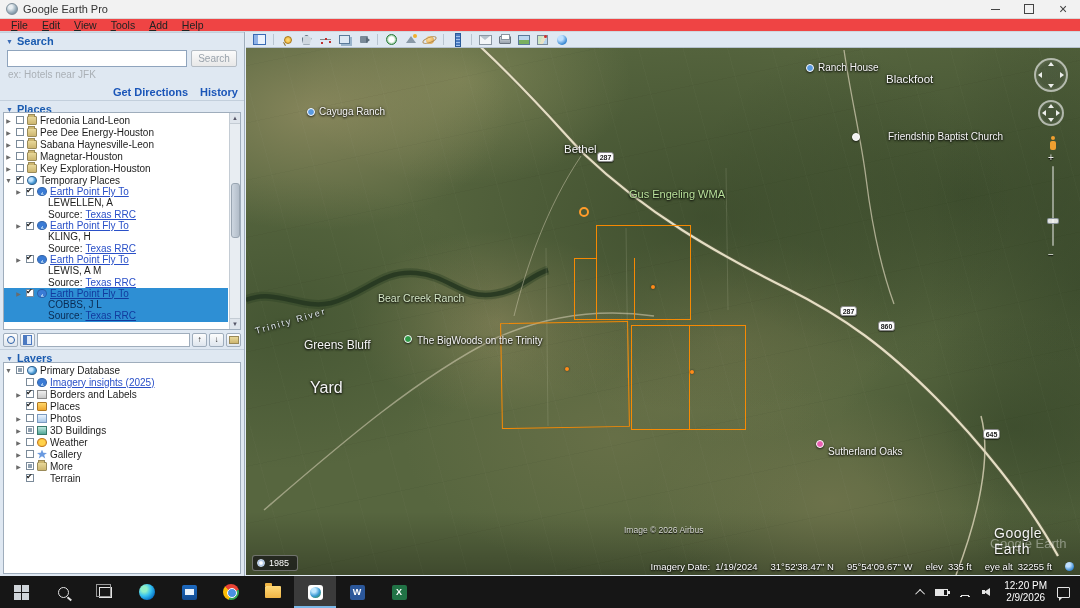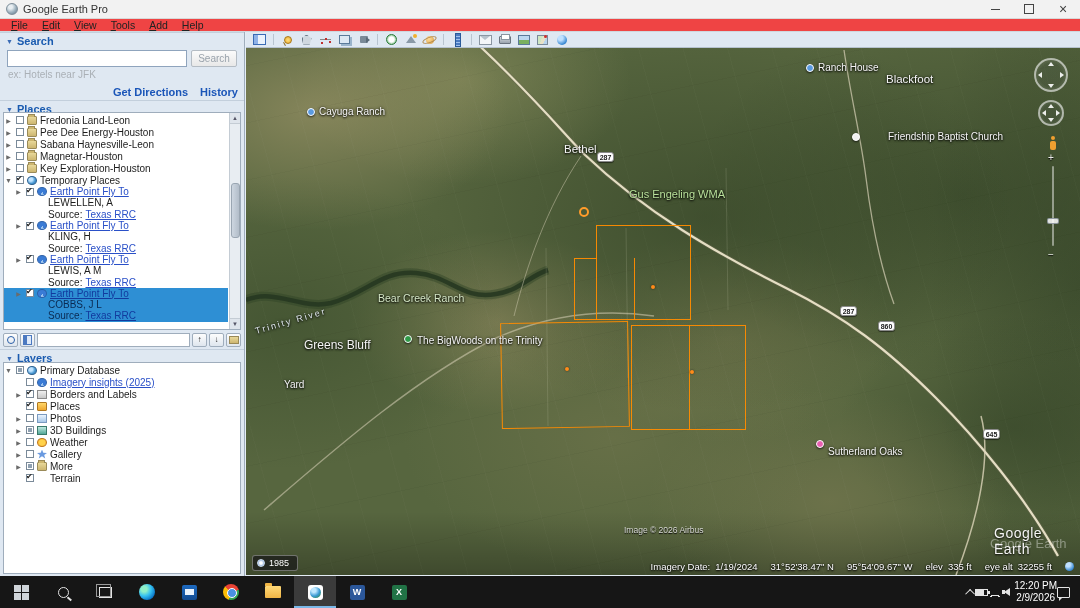--- a/index.html
+++ b/index.html
@@ -198,21 +198,21 @@
   .tb-mail { width:15px; height:15px; border-radius:2px; background:linear-gradient(#1d6ac0,#124a90); display:flex; align-items:center; justify-content:center; }
   .tb-mail::before { content:""; width:9px; height:6px; background:#eaf2fc; }
   .tb-chrome { width:16px; height:16px; border-radius:50%; position:relative; background:conic-gradient(from -45deg, #ea4335 0 120deg, #34a853 120deg 240deg, #fbbc05 240deg 360deg); }
   .tb-chrome::after { content:""; position:absolute; left:4px; top:4px; width:8px; height:8px; border-radius:50%; background:#4a90e2; border:1.5px solid #fff; }
   .tb-folder { width:16px; height:12px; background:linear-gradient(#ffd978,#f0b545); border-radius:1px; position:relative; }
   .tb-folder::before { content:""; position:absolute; top:-3px; left:0; width:7px; height:3px; background:#f0b545; border-radius:1px 1px 0 0; }
   .tb-earth { width:15px; height:15px; background:#fff; border-radius:3px; display:flex; align-items:center; justify-content:center; }
   .tb-earth::before { content:""; width:11px; height:11px; border-radius:50%; background:radial-gradient(circle at 35% 30%, #bfe8ff 0 20%, #3a9ad4 55%, #2f8a48 90%); }
   .tb-word { width:15px; height:15px; border-radius:2px; background:#2b579a; color:#fff; font-size:9px; font-weight:bold; display:flex; align-items:center; justify-content:center; }
   .tb-excel { width:15px; height:15px; border-radius:2px; background:#217346; color:#fff; font-size:9px; font-weight:bold; display:flex; align-items:center; justify-content:center; }
-  .tb-right { margin-left:auto; display:flex; align-items:center; padding-right:10px; color:#fff; }
+  .tb-right { margin-left:auto; display:flex; align-items:center; gap:10px; padding-right:10px; color:#fff; }
   .tr-chev { width:7px; height:7px; border-top:1.6px solid #e4e4e4; border-left:1.6px solid #e4e4e4; transform:rotate(45deg) translateY(2px); }
   .tr-batt { width:13px; height:7px; border:1px solid #e4e4e4; position:relative; background:linear-gradient(90deg,#e4e4e4 0 70%, transparent 70%); }
   .tr-batt::after { content:""; position:absolute; right:-3px; top:1.5px; width:2px; height:3px; background:#e4e4e4; }
   .tr-wifi { width:14px; height:9px; overflow:hidden; position:relative; }
   .tr-wifi::before { content:""; position:absolute; left:0; top:0; width:14px; height:14px; border-radius:50%;
     background:radial-gradient(circle at 50% 100%, #e4e4e4 0 1.5px, transparent 1.5px 3.5px, #e4e4e4 3.5px 4.5px, transparent 4.5px 6.5px, #e4e4e4 6.5px 7.5px, transparent 7.5px); }
   .tr-vol { width:12px; height:9px; position:relative; }
   .tr-vol::before { content:""; position:absolute; left:0; top:2.5px; width:3px; height:4px; background:#e4e4e4; }
   .tr-vol::after { content:""; position:absolute; left:2px; top:0; border-right:6px solid #e4e4e4; border-top:4.5px solid transparent; border-bottom:4.5px solid transparent; }
   .tr-clock { font-size:10px; line-height:1.25; text-align:center; }
@@ -513,21 +513,21 @@
     <span class="poi poi-white" style="left:606px; top:85px;"></span>
     <span class="mlabel" style="left:618px; top:83px;padding-left:24px;">Friendship Baptist Church</span>
     <span class="mlabel town" style="left:318px; top:95px;">Bethel</span>
     <span class="shield" style="left:351px; top:104px;">287</span>
     <span class="mlabel green" style="left:383px; top:140px;">Gus Engeling WMA</span>
     <span class="mlabel palegreen" style="left:132px; top:228px;margin-top:16px;">Bear Creek Ranch</span>
     <span class="mlabel river" style="left:8px; top:268px;">Trinity River</span>
     <span class="mlabel town" style="left:58px; top:290px; font-size:12px;">Greens Bluff</span>
     <span class="poi poi-green" style="left:158px; top:287px;"></span>
     <span class="mlabel" style="left:171px; top:287px;">The BigWoods on the Trinity</span>
-    <span class="mlabel town" style="left:38px; top:331px; font-size:10px;">Yard</span>
+    <span class="mlabel town" style="left:64px; top:331px; font-size:16px;">Yard</span>
     <span class="shield" style="left:594px; top:258px;">287</span>
     <span class="shield" style="left:632px; top:273px;">860</span>
     <span class="shield" style="left:737px; top:381px;">645</span>
     <span class="poi poi-pink" style="left:570px; top:392px;"></span>
     <span class="mlabel" style="left:582px; top:398px;">Sutherland Oaks</span>
 
     <div class="navring nav-look">
       <span class="nr-arrow na-up"></span>
       <span class="nr-arrow na-down"></span>
       <span class="nr-arrow na-left"></span>

